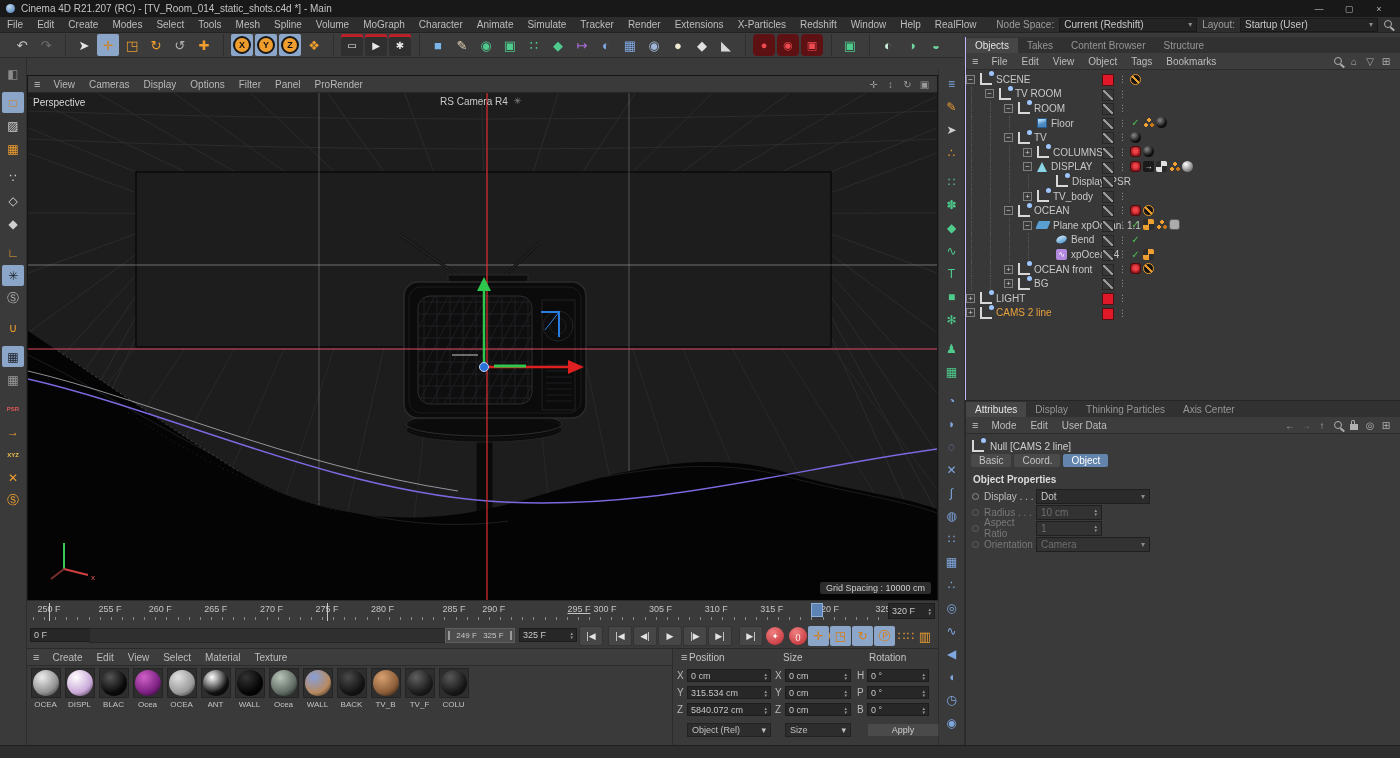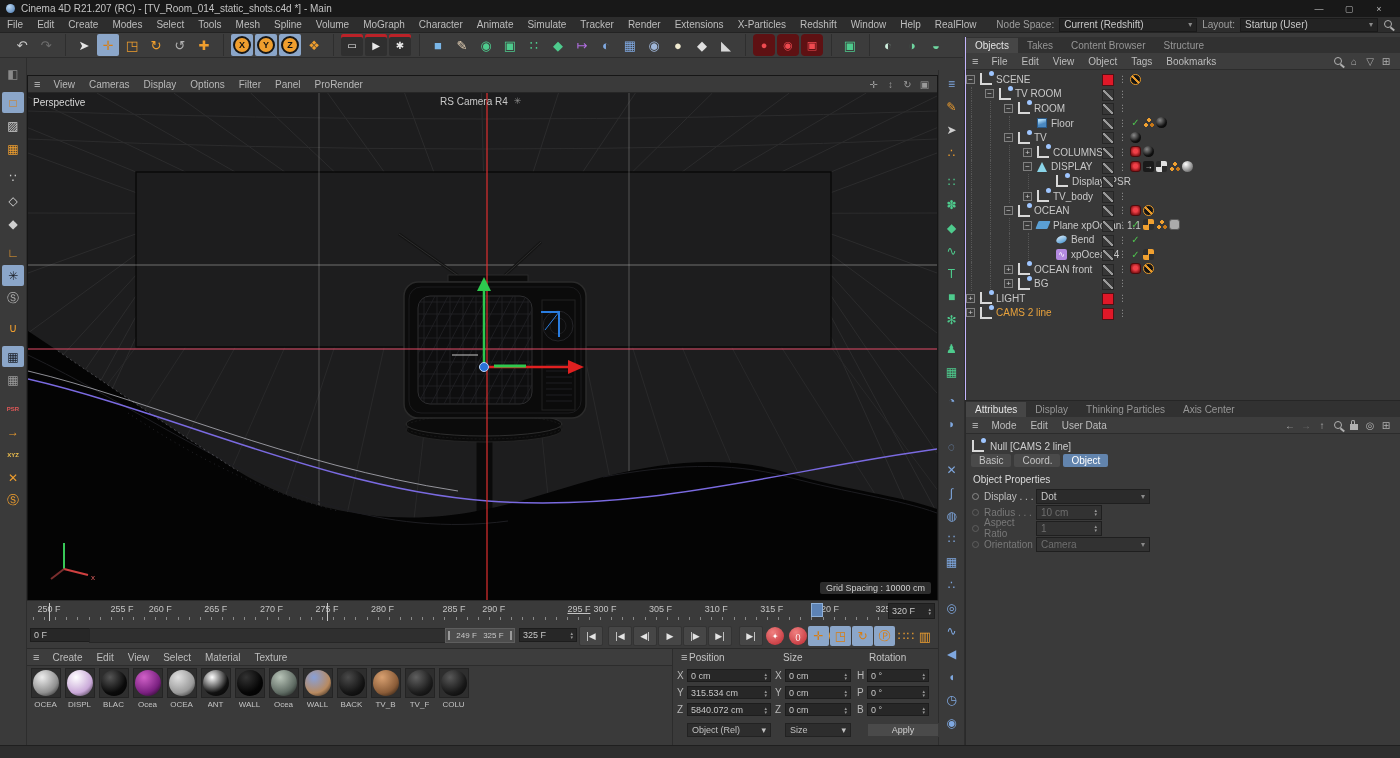--- a/index.html
+++ b/index.html
@@ -83,21 +83,21 @@
   .tg-arrow{background:#1a1a1a;color:#f0f0f0;font-size:8px;font-weight:bold}
   .tg-prohibit{border-radius:50%;border:1.5px solid #e89a2a;background:linear-gradient(45deg,transparent 42%,#e89a2a 42%,#e89a2a 58%,transparent 58%),#141414}
   .tg-gray{background:#ababab;border:1px solid #5a5a5a;border-radius:3px}
   
   .attr{left:965px;top:400px;width:435px;height:345px;background:#3a3a3a;border-left:1px solid #2a2a2a;border-top:1px solid #262626;box-sizing:border-box}
   .objrow{display:flex;align-items:flex-end;height:18px;padding-left:6px}
   .objrow .t{margin-left:6px;color:#cfcfcf}
   .secrow{display:flex;padding-left:5px;margin-top:2px}
   .secbtn{background:#4a4a4a;color:#c4c4c4;padding:1px 8px;margin-right:3px;border-radius:2px}
   .secbtn.active{background:#6284ad;color:#fff}
-  .grptitle{font-weight:normal;color:#dcdcdc;padding:7px 0 3px 7px}
+  .grptitle{font-weight:bold;color:#dcdcdc;padding:7px 0 3px 7px}
   .frow{display:flex;align-items:center;height:16px;padding-left:6px}
   .fdot{width:7px;height:7px;border-radius:50%;border:1.5px solid #8a8a8a;box-sizing:border-box;margin-right:5px}
   .frow.dis .fdot{border-color:#5e5e5e}
   .flabel{width:52px;color:#bdbdbd}
   .frow.dis .flabel{color:#787878}
   .fctl{background:#2b2b2b;border:1px solid #1f1f1f;height:13px;display:flex;align-items:center;justify-content:space-between;padding:0 4px;color:#c8c8c8}
   .frow.dis .fctl{background:#323232;color:#6e6e6e}
   .fctl .car{color:#8a8a8a;font-size:8px}
   .stp{display:flex;flex-direction:column;font-size:5px;line-height:4px;color:#9a9a9a}
   
@@ -960,21 +960,21 @@
             <span class="car">▾</span>
           </span>
         </div>
       </div>
   </div>
 
   <div class="abs tl">
     <div id="ruler" class="ruler">
       <div class="rticks"></div>
     <span class="rlab" style="left: 16px;">250 F</span>
-        <span class="rlab" style="left: 89px;">255 F</span>
+        <span class="rlab" style="left: 77px;">255 F</span>
         <span class="rlab" style="left: 127.2px;">260 F</span>
         <span class="rlab" style="left: 182.8px;">265 F</span>
         <span class="rlab" style="left: 238.4px;">270 F</span>
         <span class="rlab" style="left: 294px;">275 F</span>
         <span class="rlab" style="left: 349.6px;">280 F</span>
         <span class="rlab" style="left: 421px;">285 F</span>
         <span class="rlab" style="left: 460.8px;">290 F</span>
         <span class="rlab" style="left: 546px; text-decoration: underline;">295 F</span>
         <span class="rlab" style="left: 572px;">300 F</span>
         <span class="rlab" style="left: 627.6px;">305 F</span>

